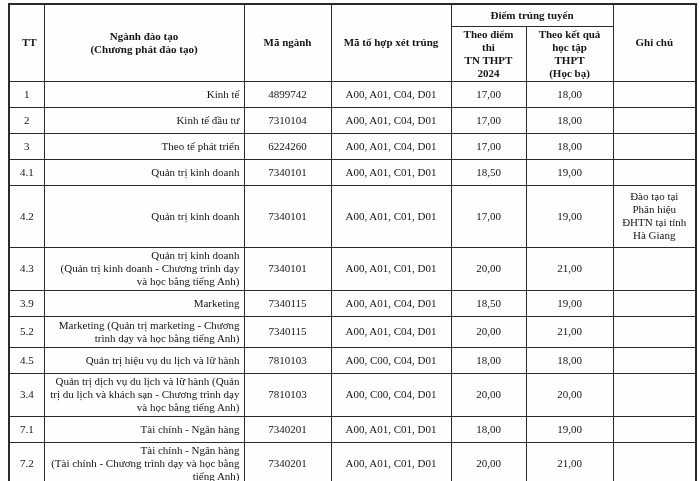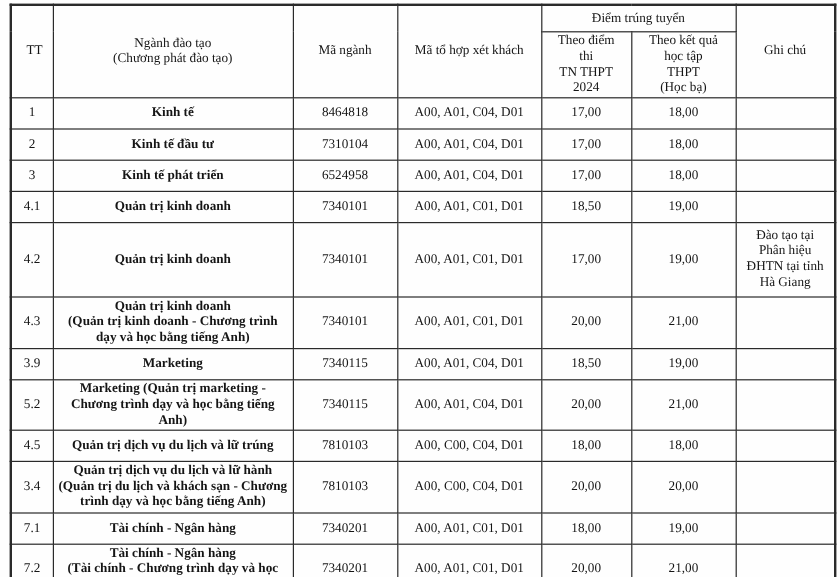--- a/index.html
+++ b/index.html
@@ -27,26 +27,26 @@
   table.adm th, table.adm td {
     border: 1px solid #2a2a2a;
     font-size: 11px;
     line-height: 13px;
     padding: 1px 4px;
     vertical-align: middle;
     white-space: pre-line;
     overflow: hidden;
   }
   table.adm th {
-    font-weight: normal;
+    font-weight: bold;
     text-align: center;
     padding: 1px 12px;
   }
   td.c { text-align: center; }
-  td.name { text-align: center; padding-left: 5px; padding-right: 5px; font-weight: bold; }
+  td.name { text-align: right; padding-left: 5px; padding-right: 5px; }
   tr.hr1 { height: 22px; }
   tr.hr2 { height: 40px; }
   tr.r26 { height: 26px; }
   tr.r31 { height: 31px; padding-left: 36px; }
   tr.r43 { height: 43px; }
   tr.r62 { height: 62px; }
 </style>
 </head>
 <body>
 
@@ -61,56 +61,56 @@
         <col style="width:75px">
         <col style="width:87px">
         <col style="width:83px">
     </colgroup>
     <thead>
       <tr class="hr1">
         <th rowspan="2">TT</th>
         <th rowspan="2">Ngành đào tạo
 (Chương phát đào tạo)</th>
         <th rowspan="2">Mã ngành</th>
-        <th rowspan="2">Mã tổ hợp xét khách</th>
+        <th rowspan="2">Mã tổ hợp xét trúng</th>
         <th colspan="2">Điểm trúng tuyển</th>
         <th rowspan="2">Ghi chú</th>
       </tr>
       <tr class="hr2">
         <th>Theo điểm thi
 TN THPT
 2024</th>
         <th>Theo kết quả
 học tập THPT
 (Học bạ)</th>
       </tr>
     </thead>
     <tbody>
       <tr class="r26">
         <td class="c">1</td>
         <td class="name">Kinh tế</td>
-        <td class="c">8464818</td>
+        <td class="c">4899742</td>
         <td class="c">A00, A01, C04, D01</td>
         <td class="c">17,00</td>
         <td class="c">18,00</td>
         <td class="c"></td>
       </tr>
       <tr class="r26">
         <td class="c">2</td>
         <td class="name">Kinh tế đầu tư</td>
         <td class="c">7310104</td>
         <td class="c">A00, A01, C04, D01</td>
         <td class="c">17,00</td>
         <td class="c">18,00</td>
         <td class="c"></td>
       </tr>
       <tr class="r26">
         <td class="c">3</td>
-        <td class="name">Kinh tế phát triển</td>
-        <td class="c">6524958</td>
+        <td class="name">Theo tế phát triển</td>
+        <td class="c">6224260</td>
         <td class="c">A00, A01, C04, D01</td>
         <td class="c">17,00</td>
         <td class="c">18,00</td>
         <td class="c"></td>
       </tr>
       <tr class="r26">
         <td class="c">4.1</td>
         <td class="name">Quản trị kinh doanh</td>
         <td class="c">7340101</td>
         <td class="c">A00, A01, C01, D01</td>
@@ -153,21 +153,21 @@
         <td class="c">5.2</td>
         <td class="name">Marketing (Quản trị marketing - Chương trình dạy và học bằng tiếng Anh)</td>
         <td class="c">7340115</td>
         <td class="c">A00, A01, C04, D01</td>
         <td class="c">20,00</td>
         <td class="c">21,00</td>
         <td class="c"></td>
       </tr>
       <tr class="r26">
         <td class="c">4.5</td>
-        <td class="name">Quản trị dịch vụ du lịch và lữ trúng</td>
+        <td class="name">Quản trị hiệu vụ du lịch và lữ hành</td>
         <td class="c">7810103</td>
         <td class="c">A00, C00, C04, D01</td>
         <td class="c">18,00</td>
         <td class="c">18,00</td>
         <td class="c"></td>
       </tr>
       <tr class="r43">
         <td class="c">3.4</td>
         <td class="name">Quản trị dịch vụ du lịch và lữ hành (Quản trị du lịch và khách sạn - Chương trình dạy và học bằng tiếng Anh)</td>
         <td class="c">7810103</td>

